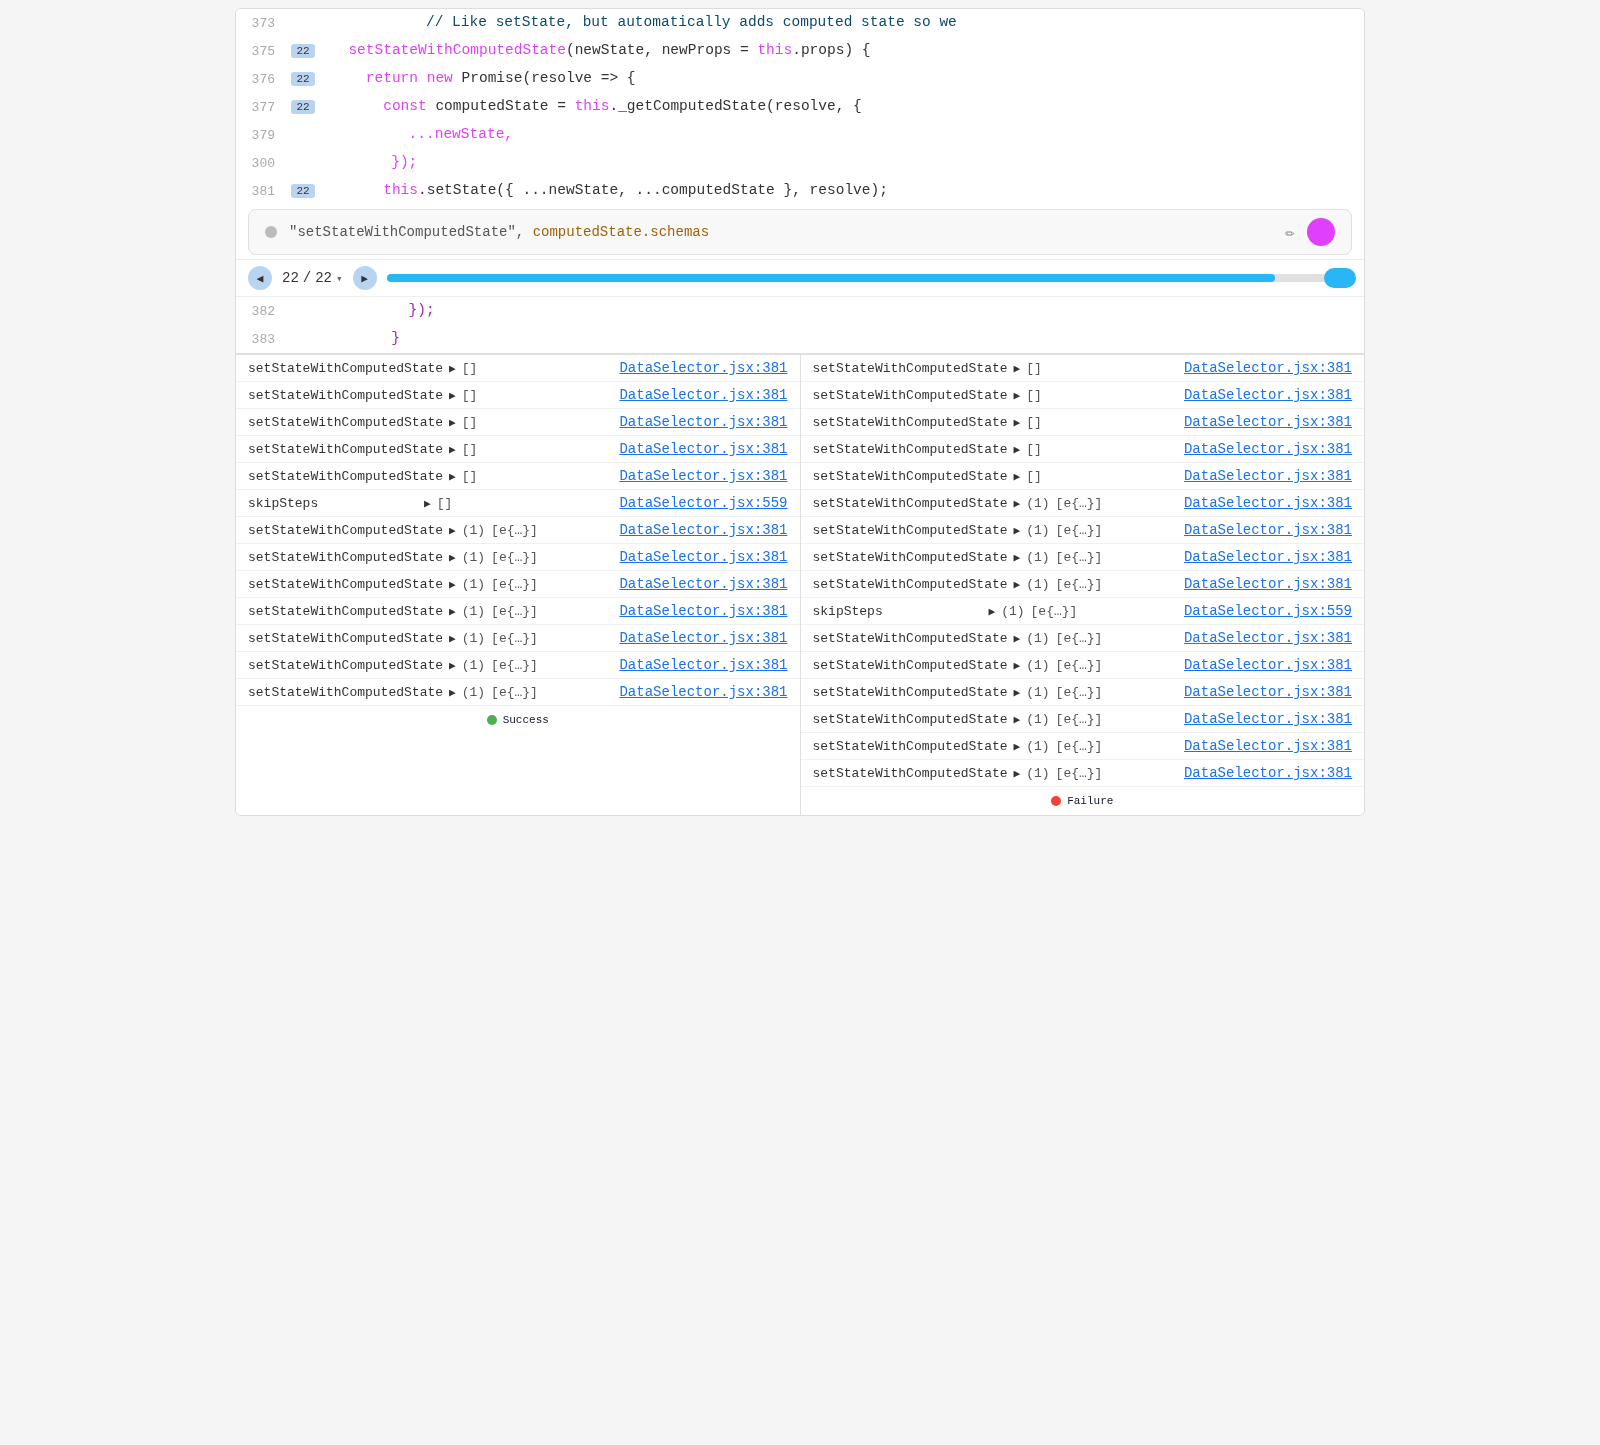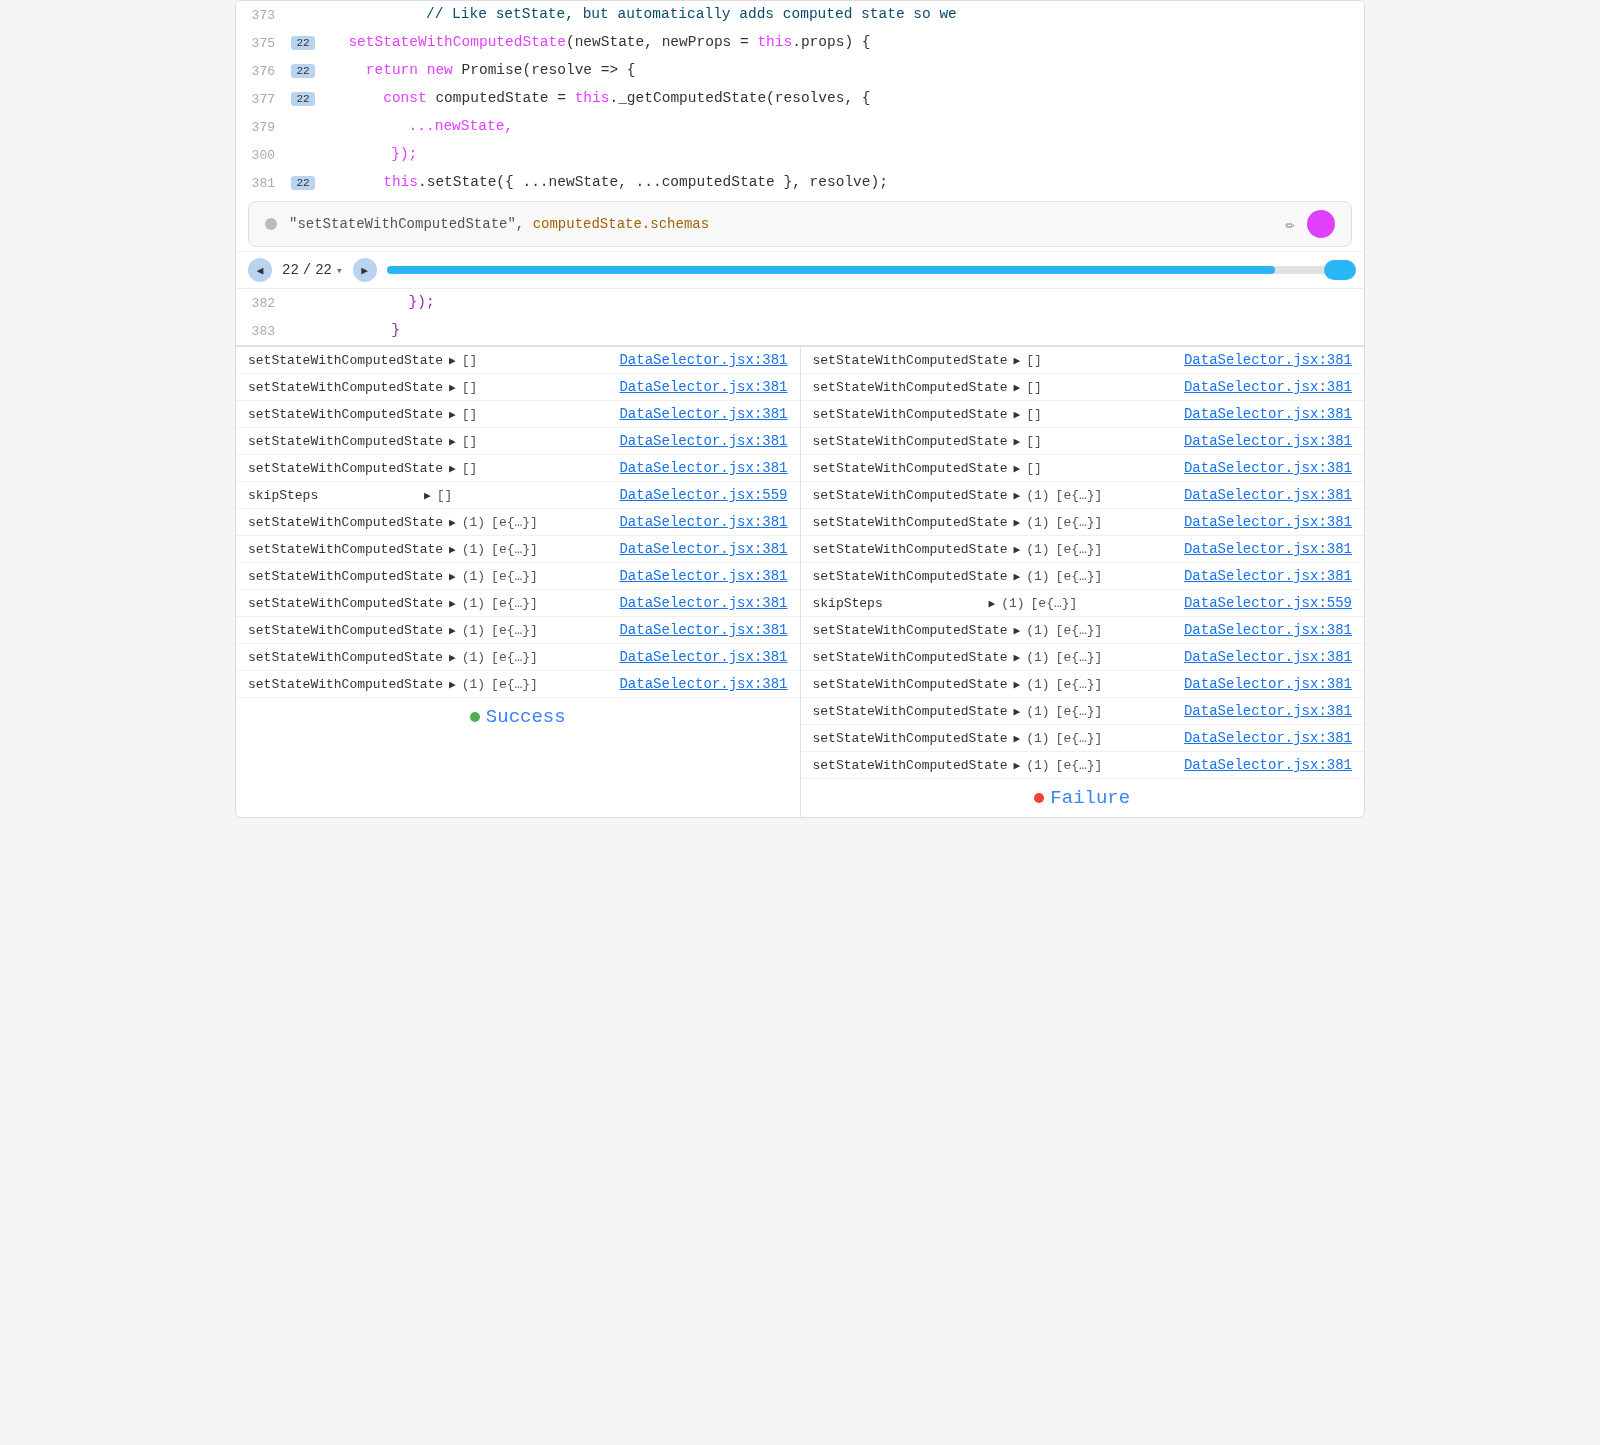--- a/index.html
+++ b/index.html
@@ -5,21 +5,21 @@
     * { box-sizing: border-box; margin: 0; padding: 0; }
     body {
       background: #f5f5f5;
       font-family: 'Menlo', 'Monaco', 'Courier New', monospace;
       font-size: 14px;
     }
 
     .container {
       background: #fff;
       width: 1130px;
-      margin: 0 auto;
+      margin: 8px auto;
       border: 1px solid #ddd;
       border-radius: 6px;
       overflow: hidden;
     }
 
     
     .code-editor {
       background: #fff;
       padding: 0;
     }
@@ -247,22 +247,22 @@
     .status-dot {
       width: 10px;
       height: 10px;
       border-radius: 50%;
     }
 
     .status-dot-green { background: #4caf50; }
     .status-dot-red { background: #f44336; }
 
     .status-text {
-      font-size: 19px;
-      color: #3b82f6;
+      font-size: 11px;
+      color: #0f172a;
     }
   </style>
 </head>
 <body>
 
 <div class="container">
 
   <div class="code-editor">
 
     <div class="code-line">
@@ -280,21 +280,21 @@
 
     <div class="code-line">
       <span class="line-number">376</span>
       <span class="hit-count">22</span>
       <span class="code-content"><span class="kw-pink">    return new </span><span>Promise(resolve =&gt; {</span></span>
     </div>
 
     <div class="code-line">
       <span class="line-number">377</span>
       <span class="hit-count">22</span>
-      <span class="code-content"><span class="kw-pink">      const </span><span>computedState = </span><span class="kw-pink">this</span><span>._getComputedState(resolves, {</span></span>
+      <span class="code-content"><span class="kw-pink">      const </span><span>computedState = </span><span class="kw-pink">this</span><span>._getComputedState(resolve, {</span></span>
     </div>
 
 
     <div class="code-line">
       <span class="line-number">379</span>
       <span class="hit-count-empty"></span>
       <span class="code-content kw-pink">        ...newState,</span>
     </div>
 
     <div class="code-line">

